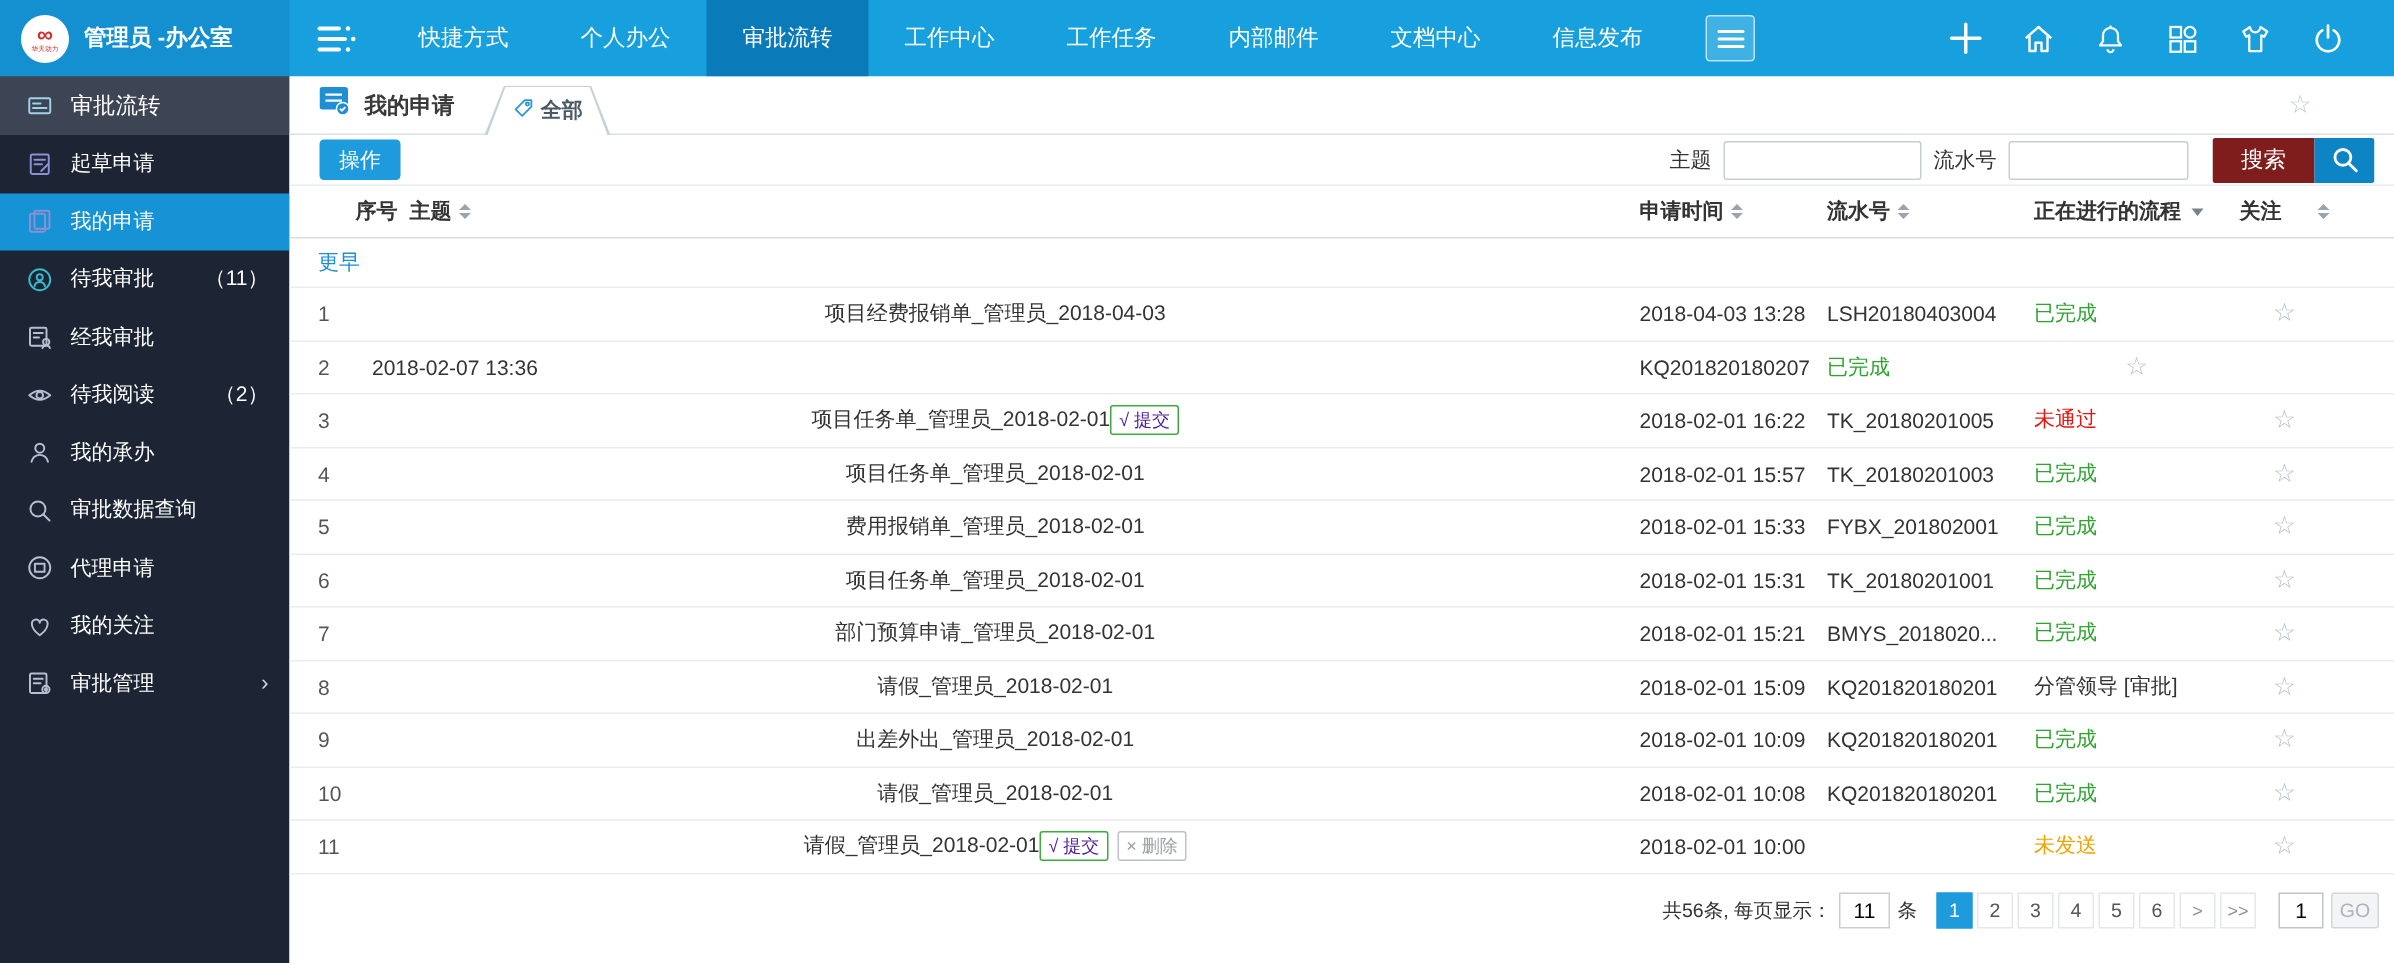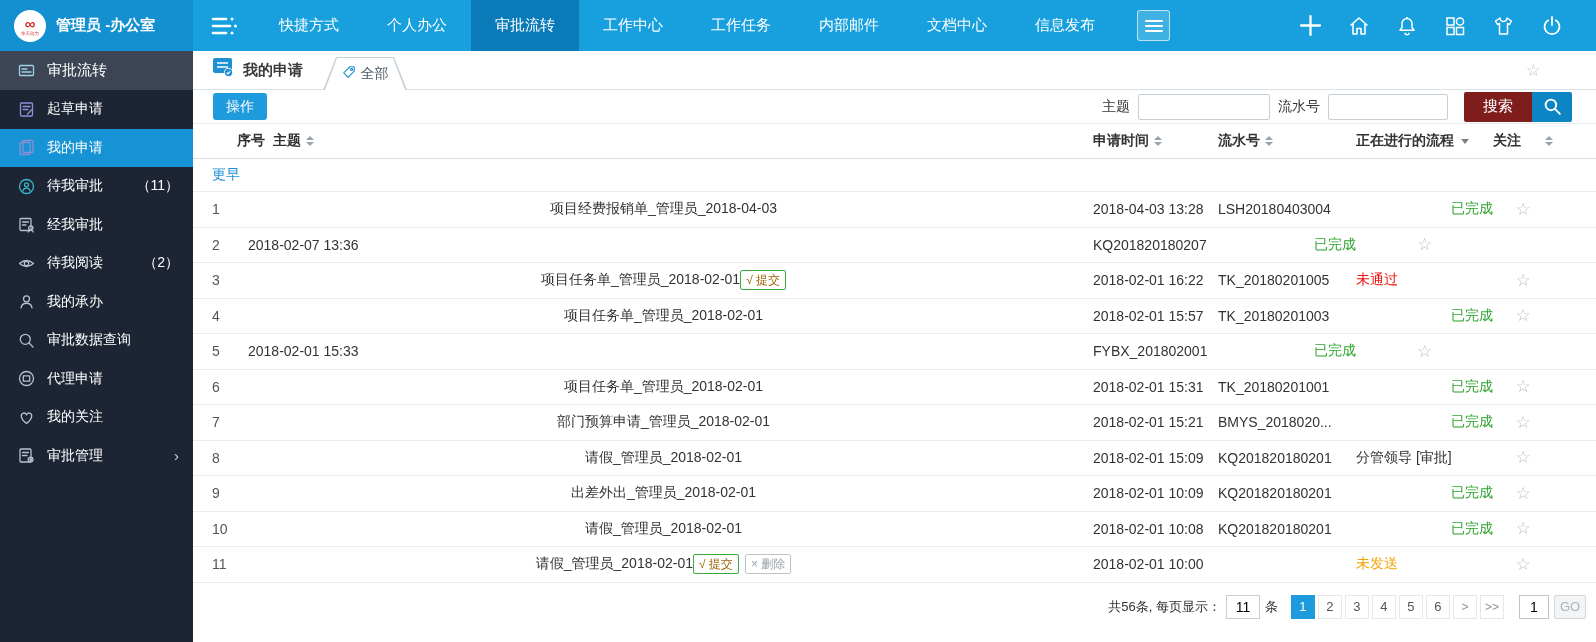--- a/index.html
+++ b/index.html
@@ -42,26 +42,26 @@
   
   .page-header { height:39px; border-bottom:1px solid #d9e2e8; display:flex; align-items:center;
                  gap:8px; padding-left:20px; position:relative; }
   .page-title { font-size:15px; font-weight:bold; color:#3a3a3a; }
   .tab { position:absolute; left:130px; bottom:-1px; width:84px; height:33px; cursor:pointer; }
   .tab .shape-b { position:absolute; inset:0; background:#c6d2da;
       clip-path:polygon(13px 0, 71px 0, 84px 33px, 0 33px); }
   .tab .shape-f { position:absolute; inset:0; background:#fff;
       clip-path:polygon(14px 1px, 70px 1px, 82px 33px, 2px 33px); }
   .tab .tab-in { position:absolute; inset:0; display:flex; align-items:center; justify-content:center;
-      gap:5px; font-size:14px; color:#4a5a66; }
+      gap:5px; font-size:14px; color:#4a5a66;font-weight:bold; }
   .top-star { position:absolute; right:55px; top:9px; color:#c0c9d2; font-size:17px; cursor:pointer; }
 
   
   .toolbar { height:34px; border-bottom:1px solid #e8ebee; display:flex; align-items:center;
-             padding:0 24px 0 20px; }
+             padding:0 13px 0 20px; }
   .btn-operate { height:27px; padding:0 13px; background:#1e9bdc; color:#fff; font-size:14px;
                  border:none; border-radius:3px; cursor:pointer; }
   .tool-right { margin-left:auto; display:flex; align-items:center; gap:8px; }
   .tool-label { font-size:14px; color:#333; }
   .tool-input { height:26px; border:1px solid #c9ced3; border-radius:2px; font-size:13px; padding:0 6px; }
   .inp-subject { width:132px; } .inp-serial { width:120px; }
   .search { display:flex; height:30px; border-radius:2px; overflow:hidden; margin-left:8px; cursor:pointer; }
   .search-main { background:#7f1d1d; color:#fff; font-size:15px; padding:0 19px; display:flex; align-items:center; }
   .search-seg { width:40px; background:#0d84c4; display:flex; align-items:center; justify-content:center; }
 
@@ -80,23 +80,23 @@
   .earlier { height:33px; border-bottom:1px solid #ececec; display:flex; align-items:center;
              padding-left:19px; }
   .earlier span { color:#1e8fd5; font-size:14px; cursor:pointer; }
   .row { height:35.5px; border-bottom:1px solid #ececec; font-size:14px; color:#333; }
   .cell-no { color:#555; }
   .cell-subject { display:flex; align-items:center; justify-content:center; padding-right:14px; overflow:hidden; }
   .subject-text { white-space:nowrap; cursor:pointer; }
   .badges { display:flex; gap:6px; flex:none; }
   .badge { border:1px solid; border-radius:2px; height:20px; line-height:18px; padding:0 5px;
            font-size:12px; background:#fff; cursor:pointer; white-space:nowrap; }
-  .badge.submit { color:#a16207; border-color:#3dab3d; }
+  .badge.submit { color:#4c1d95; border-color:#3dab3d; }
   .badge.delete { color:#9aa0a6; border-color:#bcc2c7; }
-  .cell-status.done { color:#2fa32f;text-align:right; }
+  .cell-status.done { color:#2fa32f; }
   .cell-status.rejected { color:#e8130c; }
   .cell-status.unsent { color:#f0a400; }
   .cell-status.inprogress { color:#333; }
   .cell-star { text-align:center; color:#b4bfca; font-size:17px; }
   .cell-star span { cursor:pointer; }
 
   
   .pager-row { display:flex; justify-content:flex-end; align-items:center; gap:5px;
                padding:12px 10px 0 0; font-size:13px; color:#333; }
   .pager-group { display:flex; gap:3px; margin-left:8px; }
@@ -436,20 +436,24 @@
             <span class="subject-text">项目任务单_管理员_2018-02-01</span>
             <div class="badges"></div>
           </div>
           <div>2018-02-01 15:57</div>
           <div>TK_20180201003</div>
           <div class="cell-status done">已完成</div>
           <div class="cell-star"><span>☆</span></div>
         </div>
         <div class="grid row">
           <div class="cell-no">5</div>
+          <div class="cell-subject">
+            <span class="subject-text">费用报销单_管理员_2018-02-01</span>
+            <div class="badges"></div>
+          </div>
           <div>2018-02-01 15:33</div>
           <div>FYBX_201802001</div>
           <div class="cell-status done">已完成</div>
           <div class="cell-star"><span>☆</span></div>
         </div>
         <div class="grid row">
           <div class="cell-no">6</div>
           <div class="cell-subject">
             <span class="subject-text">项目任务单_管理员_2018-02-01</span>
             <div class="badges"></div>

